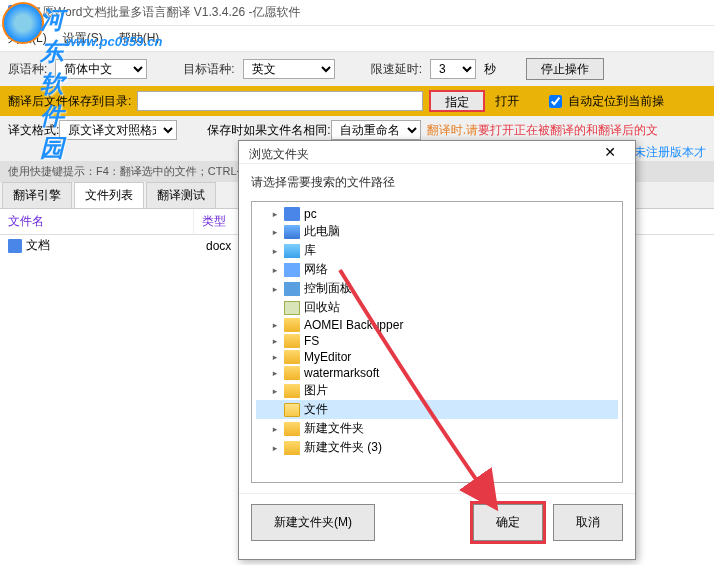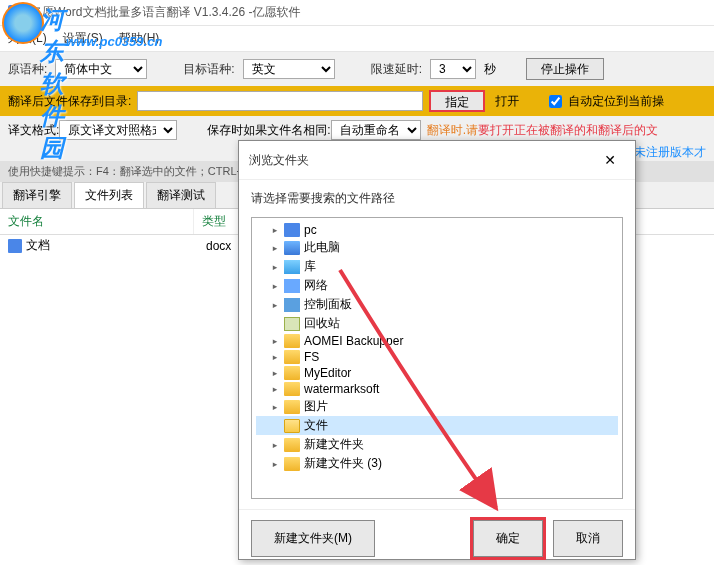--- a/index.html
+++ b/index.html
@@ -30,28 +30,28 @@
 .red-text { color: #e63946; }
 .blue-link { color: #1e90ff; }
 .gray-bar { background: #e0e0e0; padding: 3px 8px; color: #555; font-size: 11px; }
 
 .tabs { display: flex; background: #f0f0f0; border-bottom: 1px solid #ccc; padding-left: 2px; }
 .tab { padding: 4px 10px; border: 1px solid #ccc; border-bottom: none; background: #e8e8e8; margin-right: 2px; cursor: pointer; }
 .tab.active { background: #fff; }
 
 .file-area { background: #fff; display: flex; height: 380px; position: relative; }
 .col-header { display: flex; border-bottom: 1px solid #ddd; background: #fff; }
-.col-header > div { padding: 4px 8px; border-right: 1px solid #eee; color: #15803d; }
+.col-header > div { padding: 4px 8px; border-right: 1px solid #eee; color: #6d28d9; }
 .file-list { flex: 1; }
 .file-row { display: flex; padding: 2px 8px; align-items: center; gap: 4px; }
 .file-icon { width: 14px; height: 14px; background: #4a86e8; display: inline-block; border-radius: 1px; }
 
 
 .dialog { position: absolute; top: 140px; left: 238px; width: 398px; height: 420px; background: #fff; border: 1px solid #888; box-shadow: 2px 2px 8px rgba(0,0,0,.3); z-index: 100; }
-.dialog-titlebar { display: flex; justify-content: space-between; align-items: center; padding: 8px 10px; border-bottom: 1px solid #eee; }
+.dialog-titlebar { display: flex; justify-content: space-between; align-items: flex-end; padding: 0 10px; border-bottom: 1px solid #eee; }
 .dialog-title { color: #333; }
 .dialog-close { width: 30px; height: 22px; display:flex; align-items:center; justify-content:center; cursor:pointer; font-size: 14px; }
 .dialog-body { padding: 10px 12px; }
 .dialog-label { color: #333; margin-bottom: 10px; }
 .tree { border: 1px solid #aaa; height: 282px; overflow: auto; padding: 4px; }
 .tree-item { display: flex; align-items: center; gap: 4px; padding: 1px 0; cursor: pointer; }
 .tree-item.selected { background: #cde8ff; }
 .tree-indent-1 { padding-left: 14px; }
 .expand { width: 10px; font-size: 9px; color: #666; display:inline-block; text-align:center; }
 .folder-icon, .pc-icon, .drive-icon, .lib-icon, .net-icon, .ctrl-icon, .recycle-icon { width: 16px; height: 14px; display: inline-block; }

